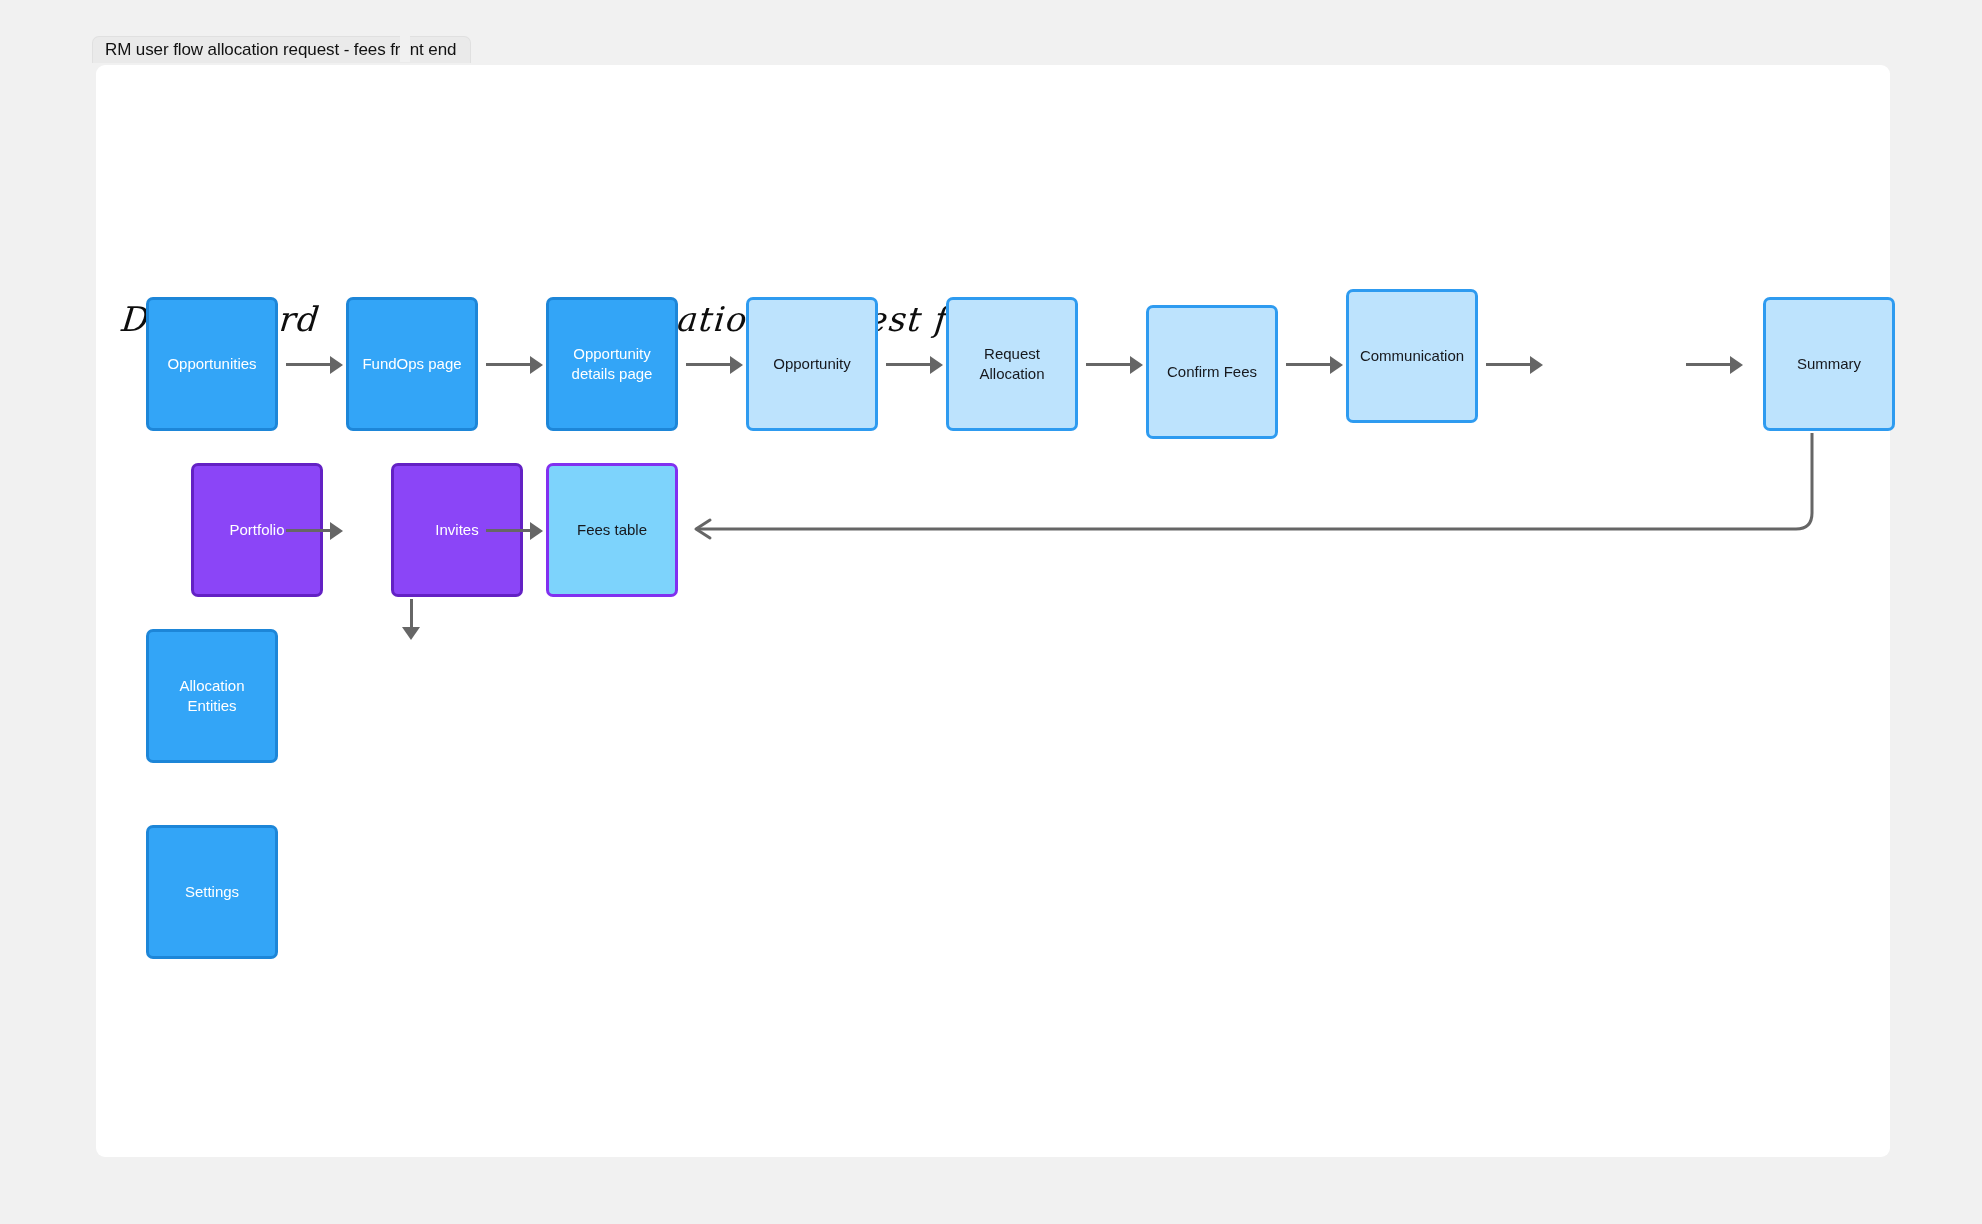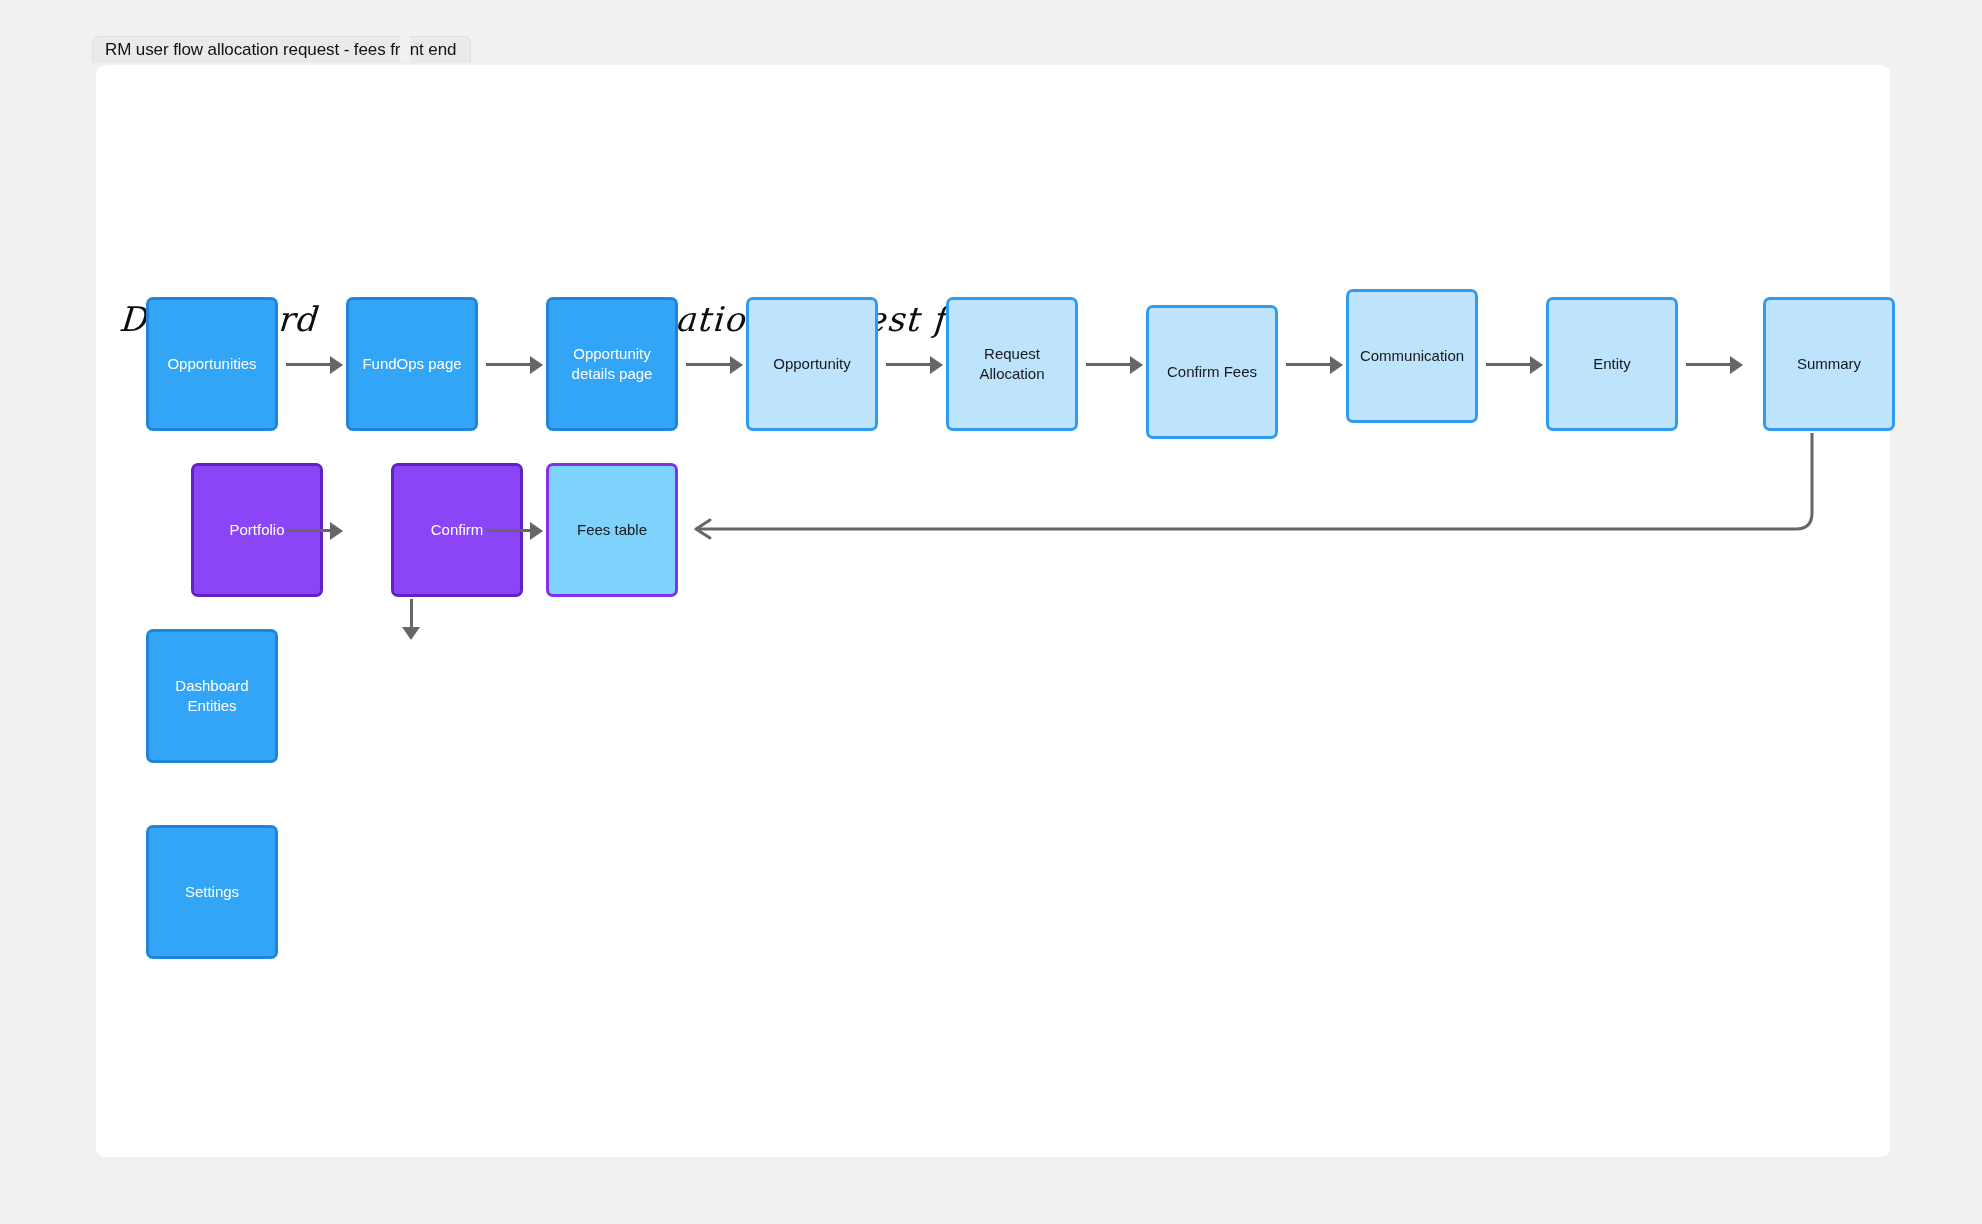--- a/index.html
+++ b/index.html
@@ -178,43 +178,42 @@
     <div class="node lightblue" style="left:1050px; top:240px; width:132px; height:134px;">Confirm Fees</div>
 
     <div class="conn-h" style="left:1190px; top:298px; width:44px;"></div>
     <div class="arrow-right" style="left:1234px; top:291px;"></div>
 
     <div class="node lightblue" style="left:1250px; top:224px; width:132px; height:134px;">Communication</div>
 
     <div class="conn-h" style="left:1390px; top:298px; width:44px;"></div>
     <div class="arrow-right" style="left:1434px; top:291px;"></div>
 
-    <div class="node lightblue" style="left:1450px; top:232px; width:132px; height:134px;">Entity</div>
 
     <div class="conn-h" style="left:1590px; top:298px; width:44px;"></div>
     <div class="arrow-right" style="left:1634px; top:291px;"></div>
 
     <div class="node lightblue" style="left:1667px; top:232px; width:132px; height:134px;">Summary</div>
 
     <div class="node purple" style="left:50px; top:398px; width:132px; height:134px;">Portfolio</div>
 
     <div class="conn-h" style="left:190px; top:464px; width:44px;"></div>
     <div class="arrow-right" style="left:234px; top:457px;"></div>
 
-    <div class="node purple" style="left:250px; top:398px; width:132px; height:134px;">Confirm</div>
+    <div class="node purple" style="left:250px; top:398px; width:132px; height:134px;">Invites</div>
 
     <div class="conn-h" style="left:390px; top:464px; width:44px;"></div>
     <div class="arrow-right" style="left:434px; top:457px;"></div>
 
     <div class="node lavender" style="left:450px; top:398px; width:132px; height:134px;">Fees table</div>
 
     <div class="conn-v" style="left:314px; top:534px; height:28px;"></div>
     <div class="arrow-down" style="left:306px; top:562px;"></div>
 
-    <div class="node blue" style="left:50px; top:564px; width:132px; height:134px;">Dashboard Entities</div>
+    <div class="node blue" style="left:50px; top:564px; width:132px; height:134px;">Allocation Entities</div>
 
 
     <div class="node blue" style="left:50px; top:728px; width:132px; height:134px;margin-top:32px;">Settings</div>
 
     <svg id="feedback-path" width="1794" height="1092" aria-hidden="true">
       <path d="M 1716 368 L 1716 448 Q 1716 464 1700 464 L 600 464" fill="none" stroke="#666666" stroke-width="3" stroke-linecap="butt" stroke-linejoin="round"></path>
       <path d="M 600 464 L 614 455 M 600 464 L 614 473" fill="none" stroke="#666666" stroke-width="3" stroke-linecap="round"></path>
     </svg>
 
   </div>

